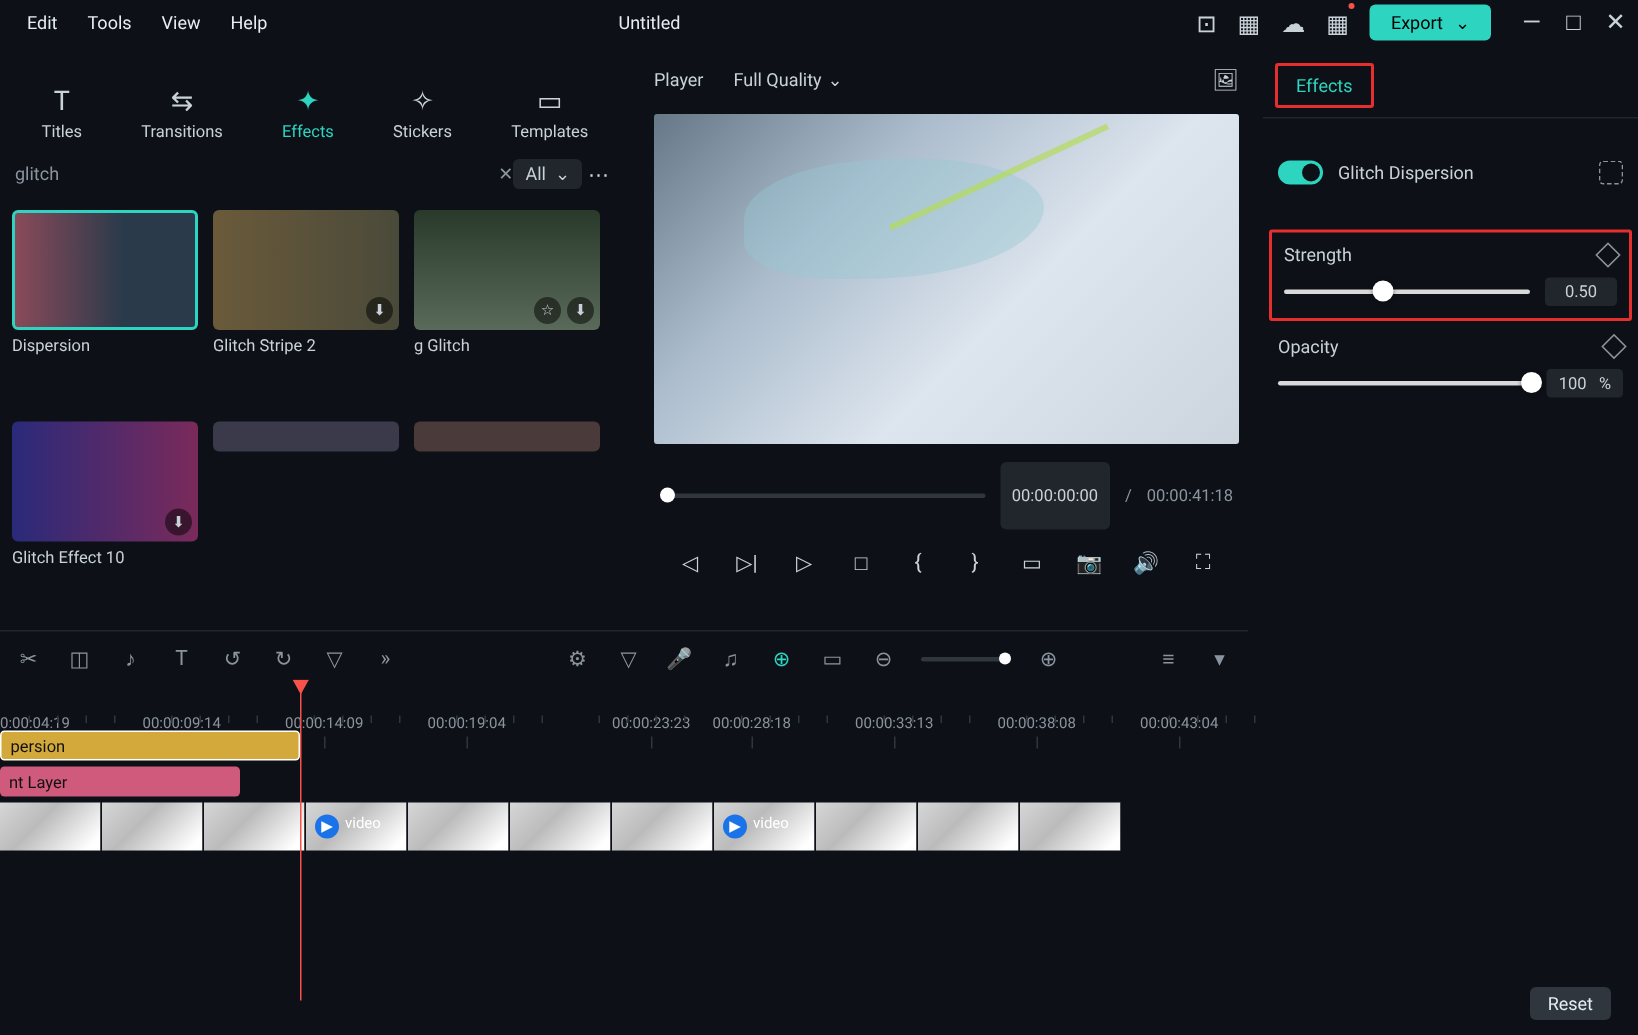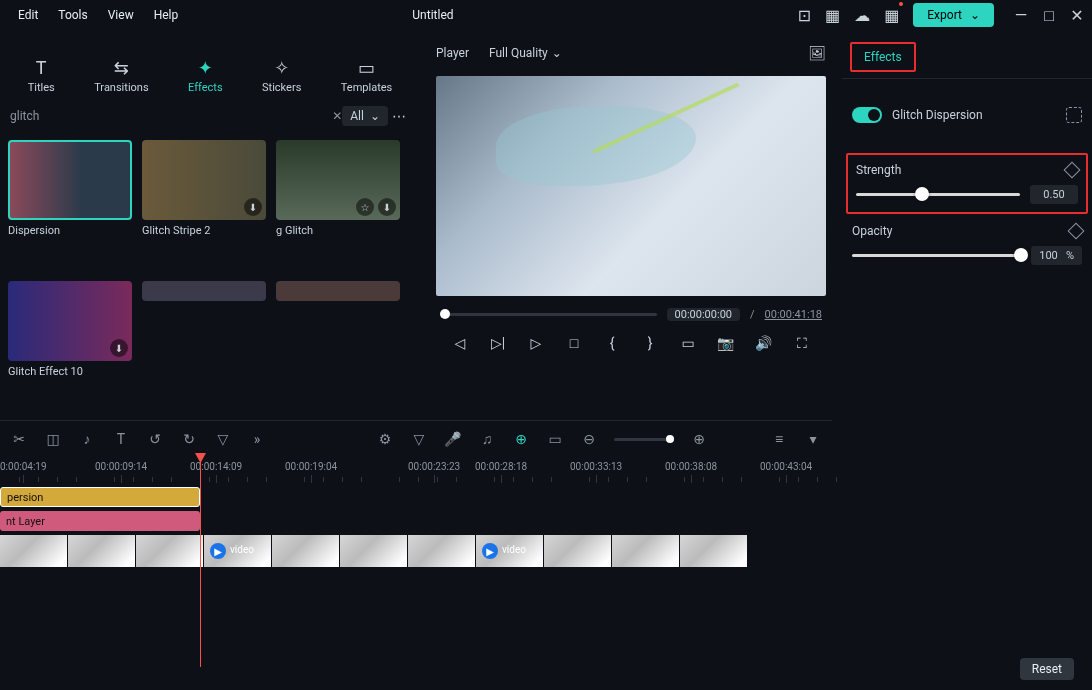--- a/index.html
+++ b/index.html
@@ -39,23 +39,23 @@
 .player-label { font-size: 12px; color:#c9d1d9; }
 .quality-sel { font-size: 12px; color:#c9d1d9; padding: 3px 16px 3px 6px; background:transparent; position:relative; }
 .quality-sel::after { content:"⌄"; position:absolute; right:2px; }
 .header-spacer { flex:1; }
 .preview { margin: 6px 10px; height: 220px; border-radius: 2px; background: linear-gradient(135deg, #667788 0%, #aabbcc 30%, #dde5ee 60%, #ccd4dd 100%); position:relative; overflow:hidden; }
 .preview::before { content:""; position:absolute; top:30px; left:60px; width:200px; height:80px; background:rgba(150,200,210,.4); border-radius:50% 40% 60% 30%; }
 .preview::after { content:""; position:absolute; top:40px; right:80px; width:160px; height:4px; background:rgba(180,220,90,.7); transform:rotate(-25deg); }
 .player-bar { padding: 6px 14px; display:flex; align-items:center; gap:10px; }
 .progress-track { flex:1; height:3px; background:#30363d; border-radius:2px; position:relative; }
 .progress-dot { width:10px; height:10px; background:#fff; border-radius:50%; position:absolute; left:0; top:-4px; }
-.time-box { background:#21262d; padding:0 8px; border-radius:4px; font-size:11px; }
+.time-box { background:#21262d; padding:16px 8px; border-radius:4px; font-size:11px; }
 .time-sep { font-size:11px; color:#8b949e; }
-.time-total { font-size:11px; color:#8b949e;text-decoration:underline; }
+.time-total { font-size:11px; color:#8b949e; }
 .player-controls { padding: 8px 14px; display:flex; align-items:center; gap:22px; justify-content:center; }
 .player-controls .pc { width:16px; height:16px; display:flex; align-items:center; justify-content:center; cursor:pointer; font-size:14px; color:#c9d1d9; }
 
 .right-panel { width: 250px; display:flex; flex-direction: column; padding: 0; }
 .effects-tab-hd { padding: 12px 8px 6px; }
 .effects-tab { display:inline-block; padding: 6px 12px; border: 2px solid #e62e2e; color:#2dd4bf; font-size:12px; border-radius:2px; }
 .video-effect-pill { margin: 14px 8px 8px; display:inline-block; padding: 5px 12px; border-radius: 14px; background:#1d3b3a; color:#2dd4bf; font-size:12px; }
 .effect-toggle-row { display:flex; align-items:center; gap:10px; padding: 28px 10px; border-top:1px solid #21262d; }
 .toggle { width:30px; height:16px; background:#2dd4bf; border-radius:10px; position:relative; }
 .toggle::after { content:""; position:absolute; width:12px; height:12px; background:#0d1117; border-radius:50%; top:2px; left:16px; }
@@ -76,30 +76,30 @@
 
 .timeline-area { height: 268px; background:#0d1117; border-top:1px solid #21262d; width:832px; }
 .timeline-tools { display:flex; align-items:center; height:36px; padding: 0 10px; gap:16px; }
 .timeline-tools .tt { width:18px; height:18px; display:flex; align-items:center; justify-content:center; font-size:14px; color:#8b949e; cursor:pointer; }
 .timeline-tools .spacer { flex:1; }
 .zoom-slider { width:60px; height:3px; background:#30363d; border-radius:2px; position:relative; }
 .zoom-slider::after { content:""; width:8px; height:8px; background:#fff; border-radius:50%; position:absolute; right:0; top:-3px; }
 .tt.active { color:#2dd4bf; }
 
 .ruler { height:30px; position:relative; font-size:10px; color:#8b949e; }
-.ruler .tick { position:absolute; top:4px; }
+.ruler .tick { position:absolute; top:20px; }
 .ruler .tick::after { content:""; position:absolute; top:14px; left:50%; width:1px; height:8px; background:#30363d; }
 .ruler .minor { position:absolute; top:20px; width:1px; height:5px; background:#30363d; }
 .playhead { position:absolute; top:0; bottom:0; left:200px; width:1px; background:#f85149; z-index:10; }
 .playhead::before { content:""; position:absolute; top:-4px; left:-5px; width:11px; height:10px; background:#f85149; clip-path: polygon(0 0, 100% 0, 50% 100%); }
 
 .tracks { position:relative; height:180px; padding-top:100px;padding-left:40px; }
 .clip { position:absolute; left:0; height:20px; border-radius:3px; font-size:11px; color:#111; display:flex; align-items:center; padding-left:6px; overflow:hidden; }
 .clip.fx { top:0; width:200px; background:#d4a93c; border:1px solid #fff; }
-.clip.adj { top:24px; width:200px; background:#d05a7c; }
+.clip.adj { top:24px; width:160px; background:#d05a7c; }
 .video-track { position:absolute; top:48px; left:0; height:32px; display:flex; }
 .frame { width:68px; height:32px; background:linear-gradient(135deg,#ddd -10%,#bbb,#fff 90%); border-right:1px solid #0d1117; position:relative; }
 .frame.playbadge::before { content:"▶"; position:absolute; top:8px; left:6px; background:#1a73e8; color:#fff; width:16px; height:16px; font-size:10px; border-radius:50%; display:flex; align-items:center; justify-content:center; }
 .frame.playbadge::after { content:"video"; position:absolute; top:9px; left:26px; font-size:10px; color:#fff; }
 </style>
 </head>
 <body>
 
 <div class="top-menu">
   <div class="menu-item">Edit</div>

